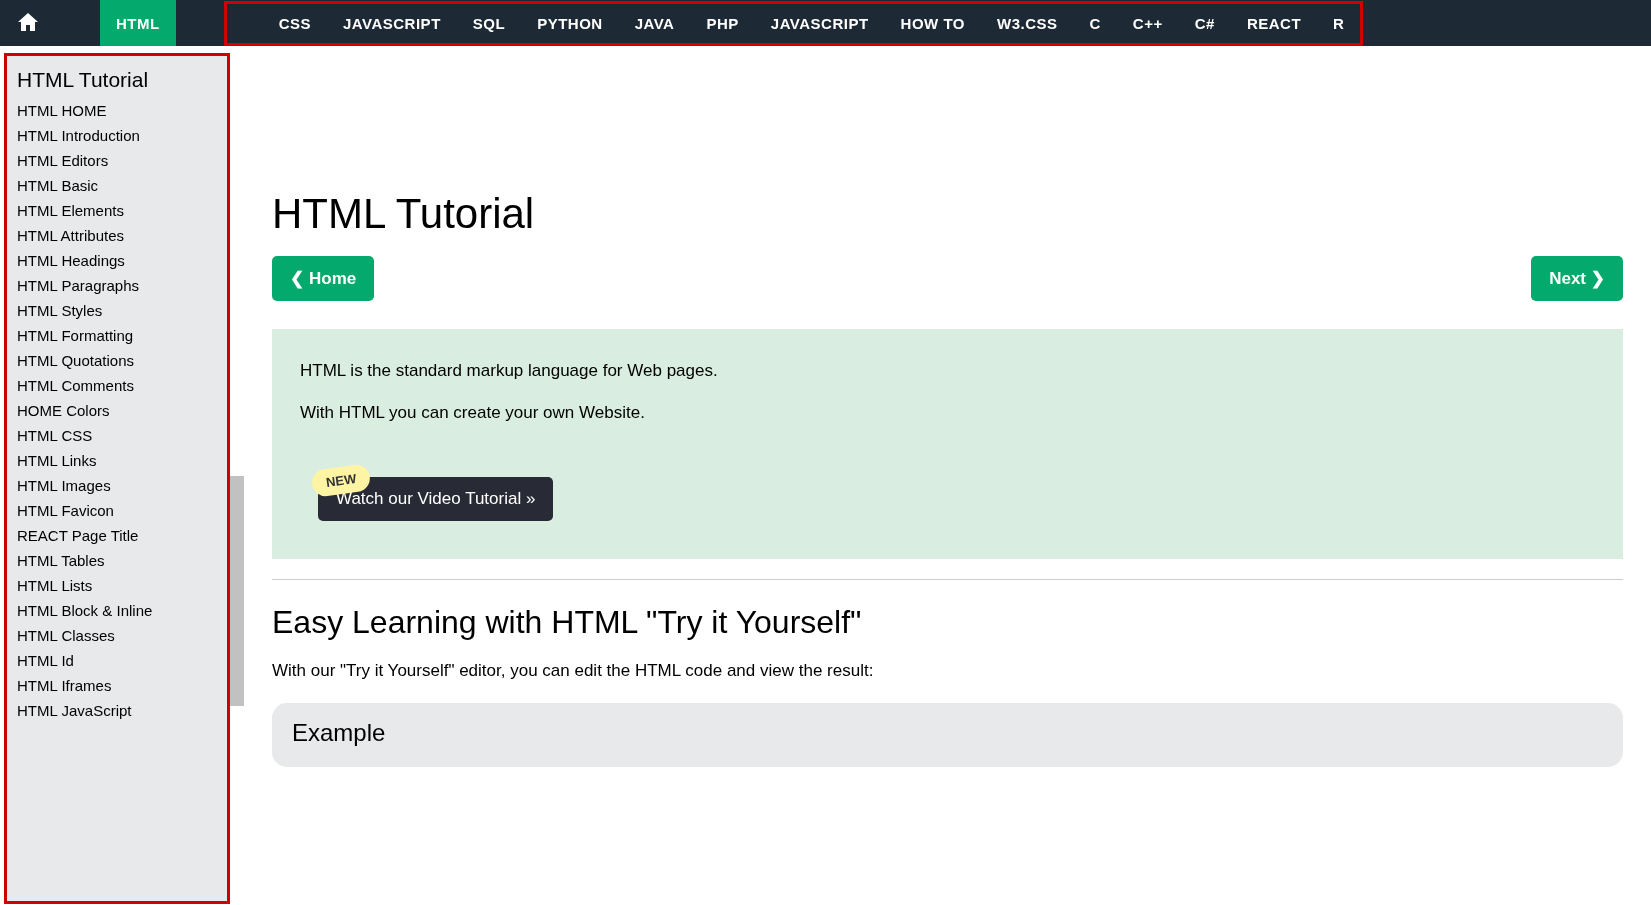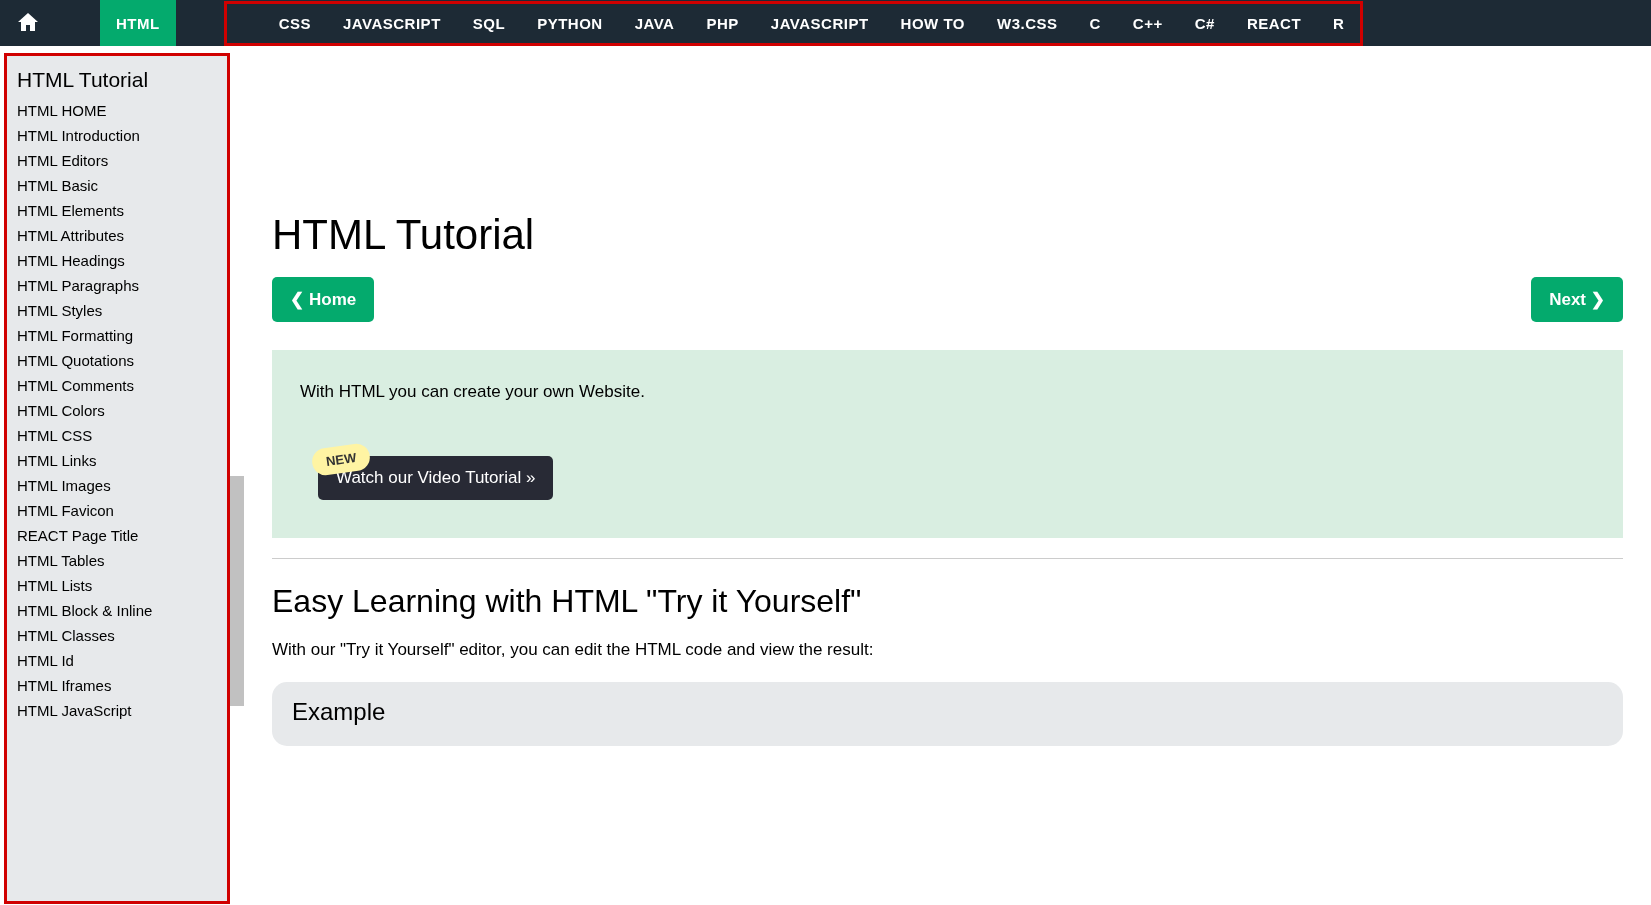--- a/index.html
+++ b/index.html
@@ -211,21 +211,21 @@
       <a class="sidebar-item">HTML Editors</a>
       <a class="sidebar-item">HTML Basic</a>
       <a class="sidebar-item">HTML Elements</a>
       <a class="sidebar-item">HTML Attributes</a>
       <a class="sidebar-item">HTML Headings</a>
       <a class="sidebar-item">HTML Paragraphs</a>
       <a class="sidebar-item">HTML Styles</a>
       <a class="sidebar-item">HTML Formatting</a>
       <a class="sidebar-item">HTML Quotations</a>
       <a class="sidebar-item">HTML Comments</a>
-      <a class="sidebar-item">HTML Colors</a>
+      <a class="sidebar-item">HOME Colors</a>
       <a class="sidebar-item">HTML CSS</a>
       <a class="sidebar-item">HTML Links</a>
       <a class="sidebar-item">HTML Images</a>
       <a class="sidebar-item">HTML Favicon</a>
       <a class="sidebar-item">REACT Page Title</a>
       <a class="sidebar-item">HTML Tables</a>
       <a class="sidebar-item">HTML Lists</a>
       <a class="sidebar-item">HTML Block &amp; Inline</a>
       <a class="sidebar-item">HTML Classes</a>
       <a class="sidebar-item">HTML Id</a>
@@ -243,20 +243,21 @@
     <div class="navbtns">
       <button class="btn-green">
         <span class="chev">❮ </span><span>Home</span>
       </button>
       <button class="btn-green">
         <span>Next</span><span class="chev"> ❯</span>
       </button>
     </div>
 
     <div class="introbox">
+      <p>HTML is the standard markup language for Web pages.</p>
       <p>With HTML you can create your own Website.</p>
       <div class="video-wrap">
         <span class="new-badge">NEW</span>
         <button class="btn-dark">Watch our Video Tutorial »</button>
       </div>
     </div>
 
     <hr>
 
     <h2>Easy Learning with HTML "Try it Yourself"</h2>

